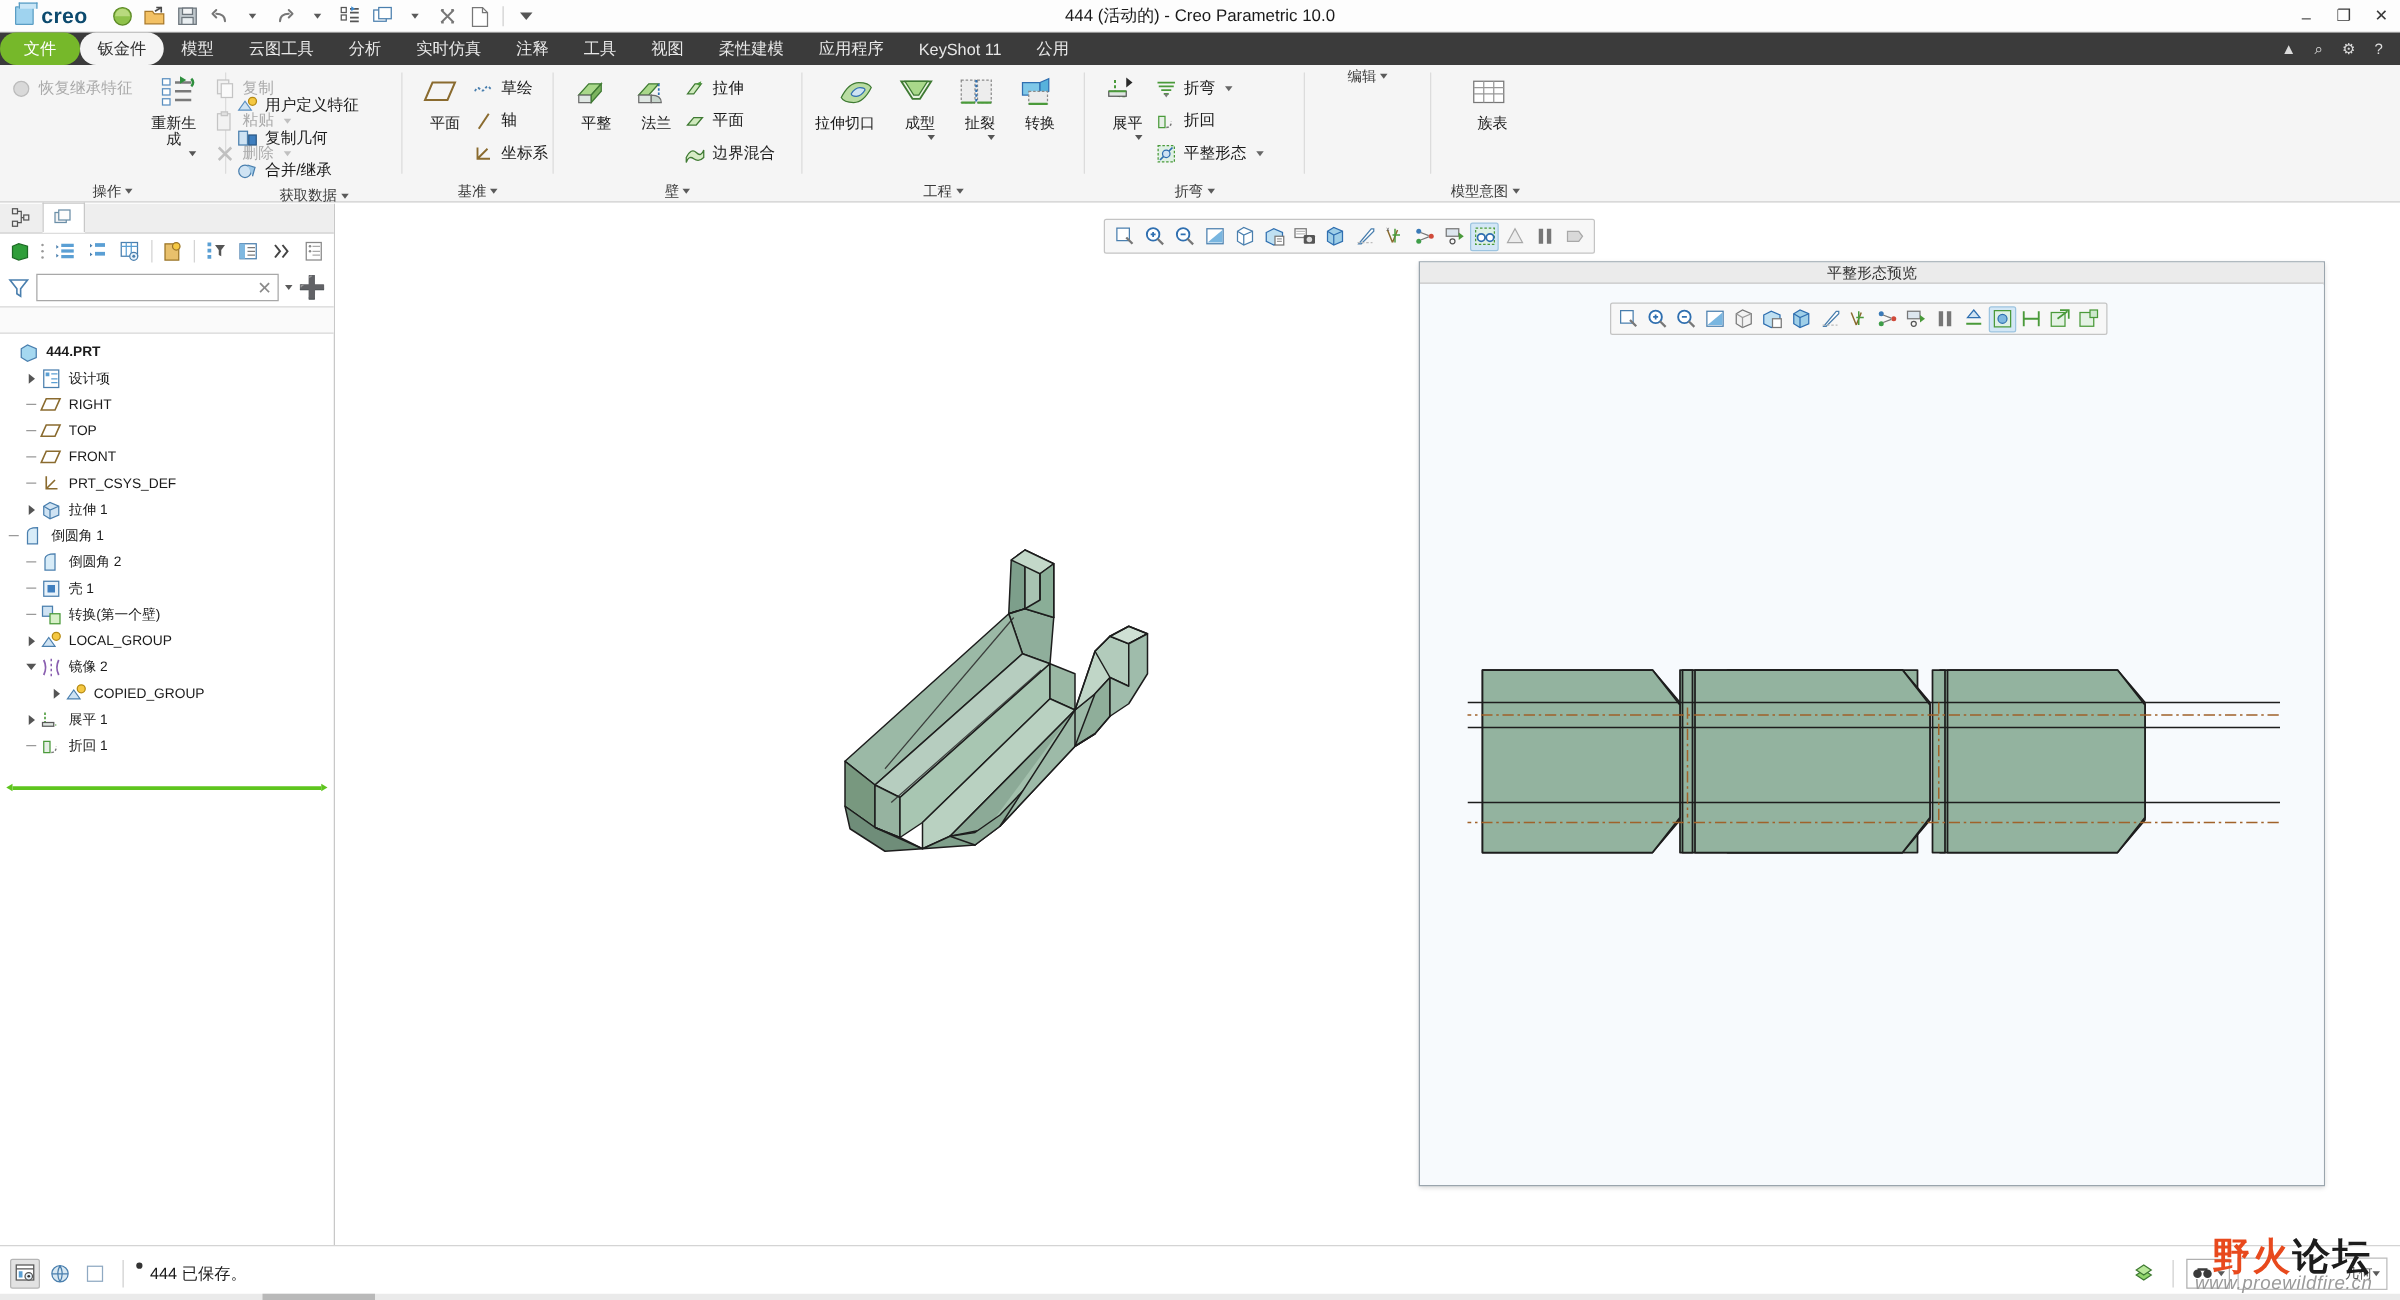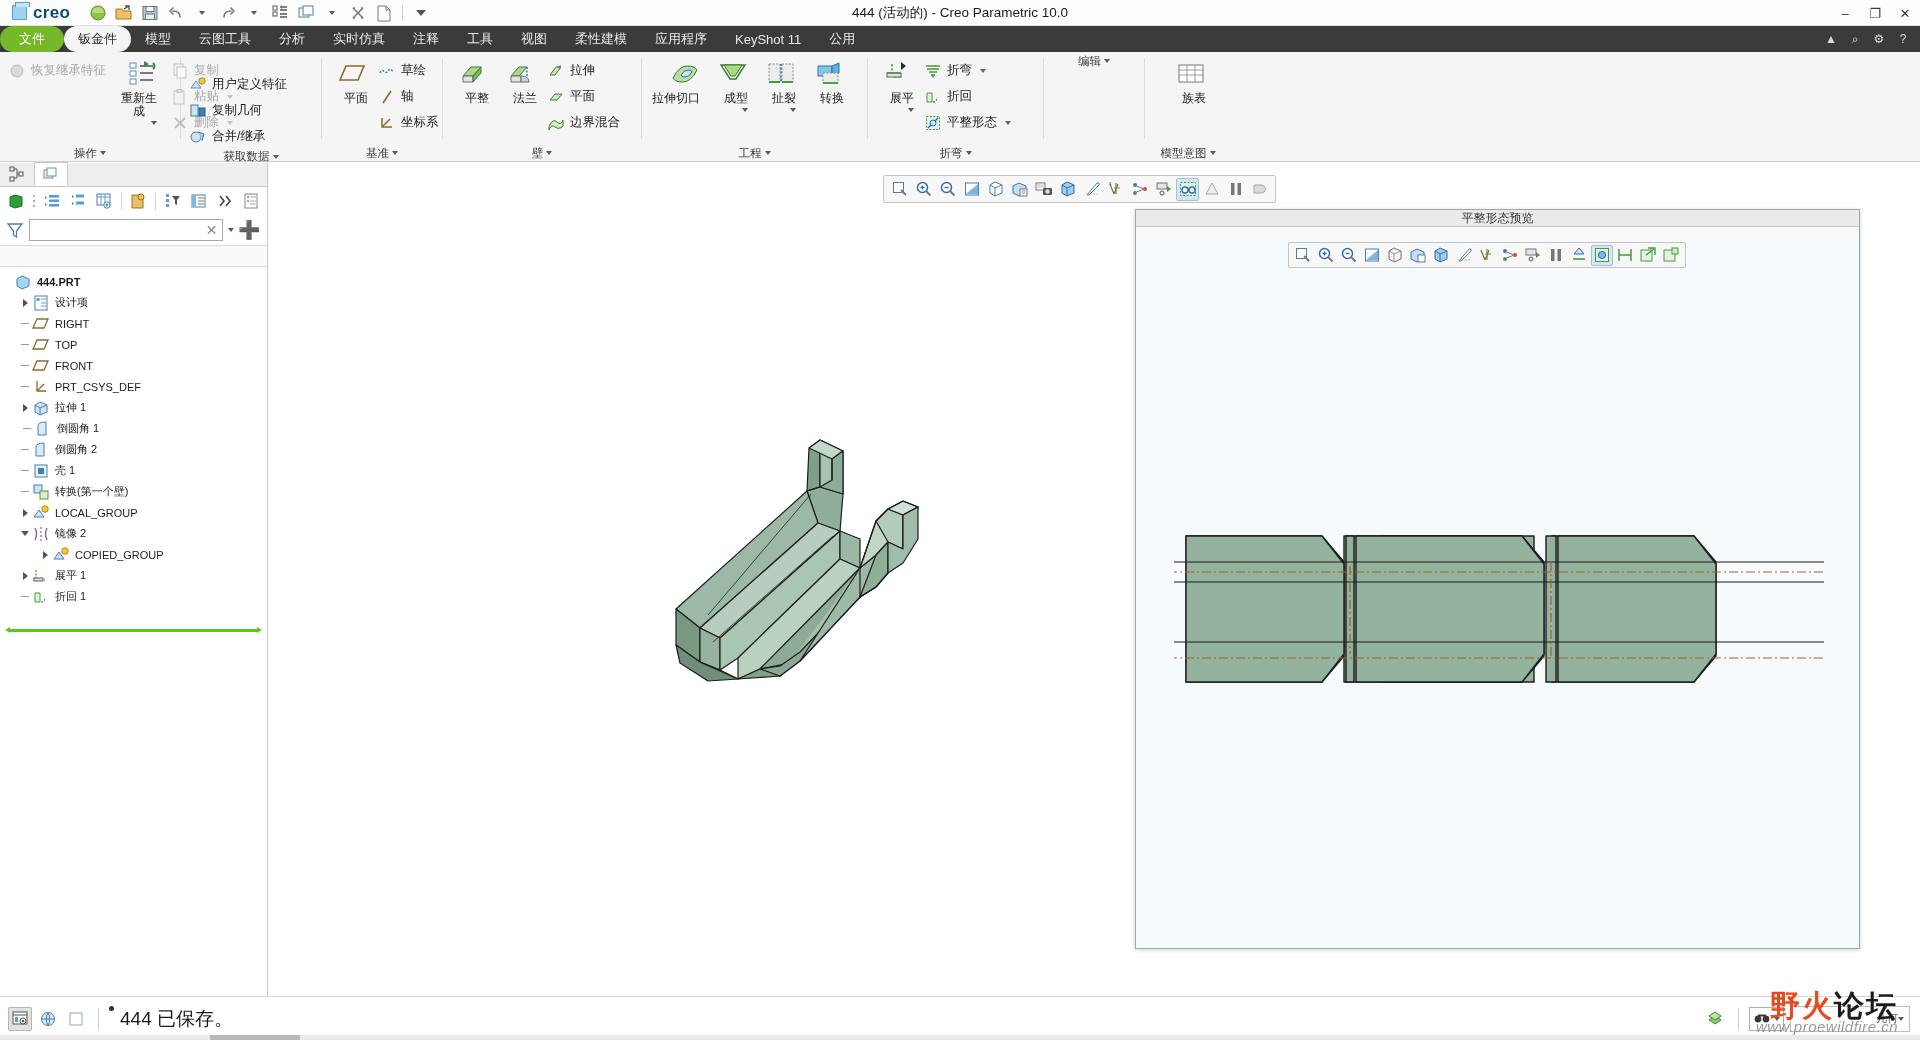--- a/index.html
+++ b/index.html
@@ -158,21 +158,21 @@
   
   .statusbar{
     position:absolute;left:0;bottom:0;width:1920px;height:44px;background:#ffffff;
     border-top:1px solid #d4d4d4;display:flex;align-items:center;
   }
   .sb-icons{display:flex;align-items:center;gap:4px;padding-left:8px;}
   .sb-icons .si{width:24px;height:24px;display:flex;align-items:center;justify-content:center;
     border:1px solid transparent;border-radius:2px;}
   .sb-icons .si.act{background:#e2e2e2;border-color:#b5b5b5;}
   .sb-sep{width:1px;height:22px;background:#d0d0d0;margin:0 10px;}
-  .sb-msg{font-size:19px;display:flex;gap:6px;}
+  .sb-msg{font-size:13px;display:flex;gap:6px;}
   .sb-dot{width:5px;height:5px;border-radius:50%;background:#333;display:inline-block;}
   .sb-right{margin-left:auto;display:flex;align-items:center;gap:6px;padding-right:10px;}
   .sb-combo{height:24px;border:1px solid #b0b0b0;background:#fff;display:flex;align-items:center;
     padding:0 3px;gap:3px;}
   .sb-geo{
     width:120px;height:26px;border:1px solid #bcbcbc;background:#fff;display:flex;align-items:center;
     justify-content:flex-end;padding:0 5px;font-size:11px;color:#555;
   }
   .watermark{
     position:absolute;right:22px;bottom:6px;pointer-events:none;text-align:right;line-height:1;
@@ -749,21 +749,21 @@
     <div class="tnode" style="padding-left:18px">
       <span class="twist">
           <span class="ar"></span>
         </span>
       <svg class="tico" viewBox="0 0 18 18">
           <path d="M3 6l5-3 7 3v7l-7 3-5-3z" fill="#cfe3f3" stroke="#4a7fae"></path>
           <path d="M3 6l5 3 7-3M8 9v7" stroke="#4a7fae" fill="none"></path>
         </svg>
       <span>拉伸 1</span>
     </div>
-    <div class="tnode" style="padding-left:20px">
+    <div class="tnode" style="padding-left:4px">
       <span class="twist">
           <span class="dash"></span>
         </span>
       <svg class="tico" viewBox="0 0 18 18">
           <path d="M4 15V6q0-4 8-4v13z" fill="#d8ecf8" stroke="#4a7fae"></path>
         </svg>
       <span>倒圆角 1</span>
     </div>
     <div class="tnode" style="padding-left:18px">
       <span class="twist">

